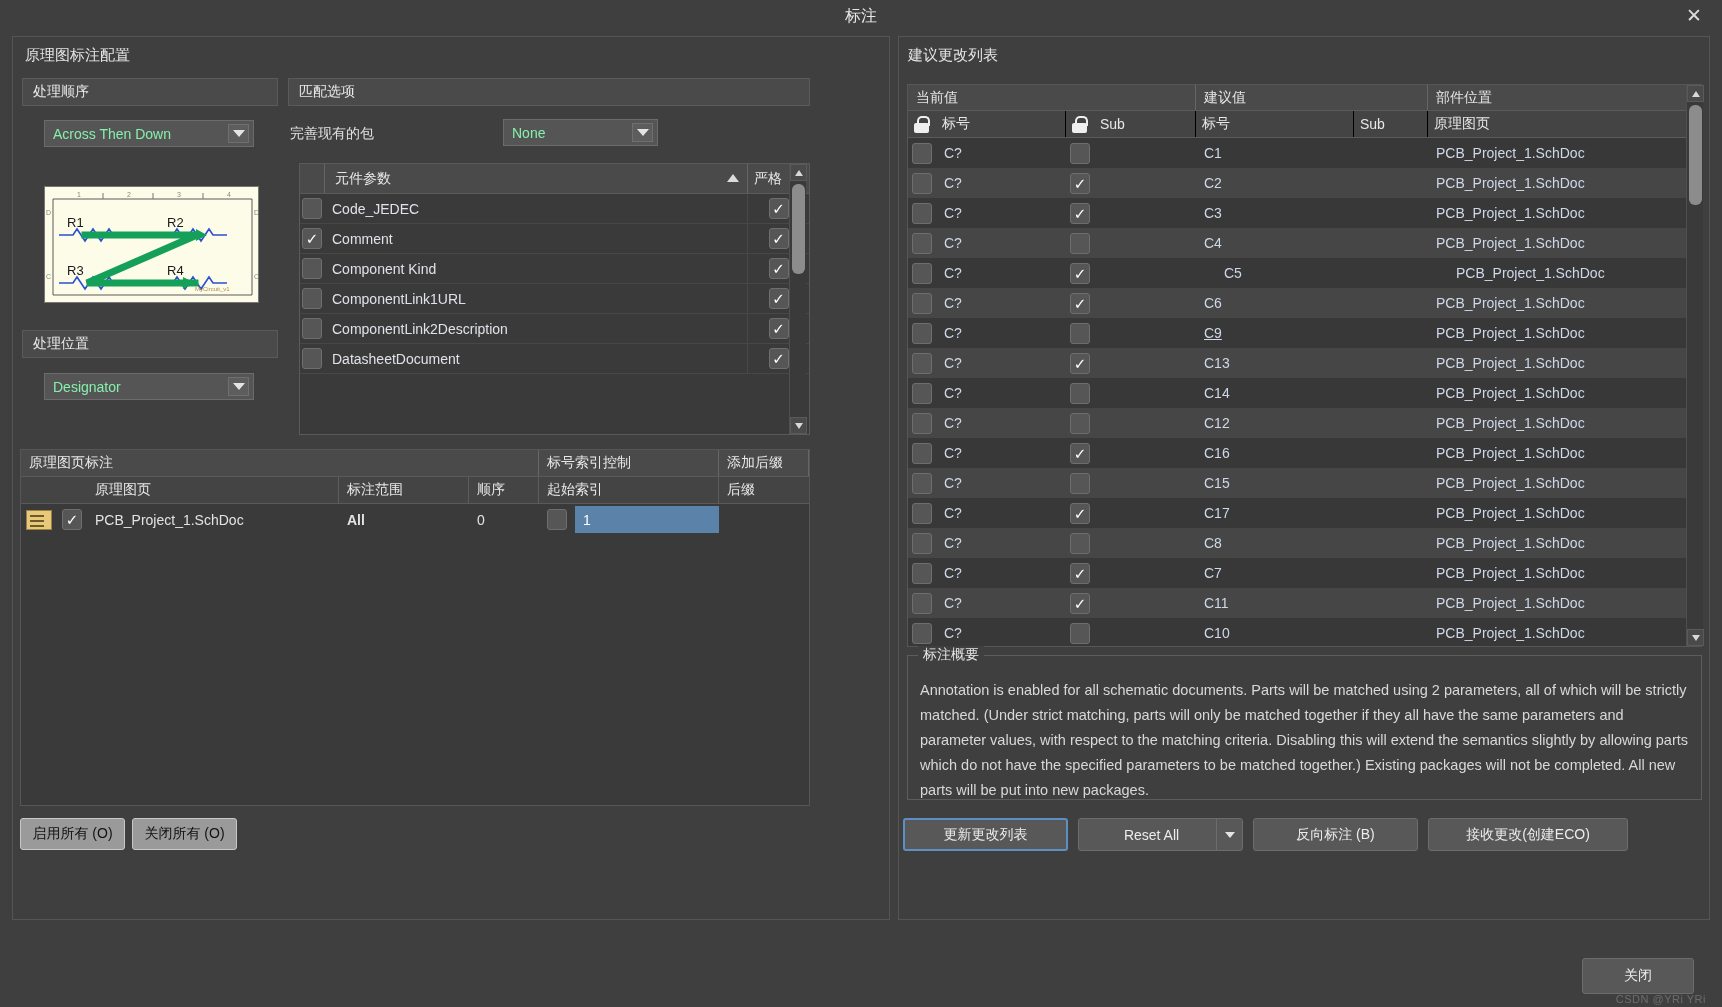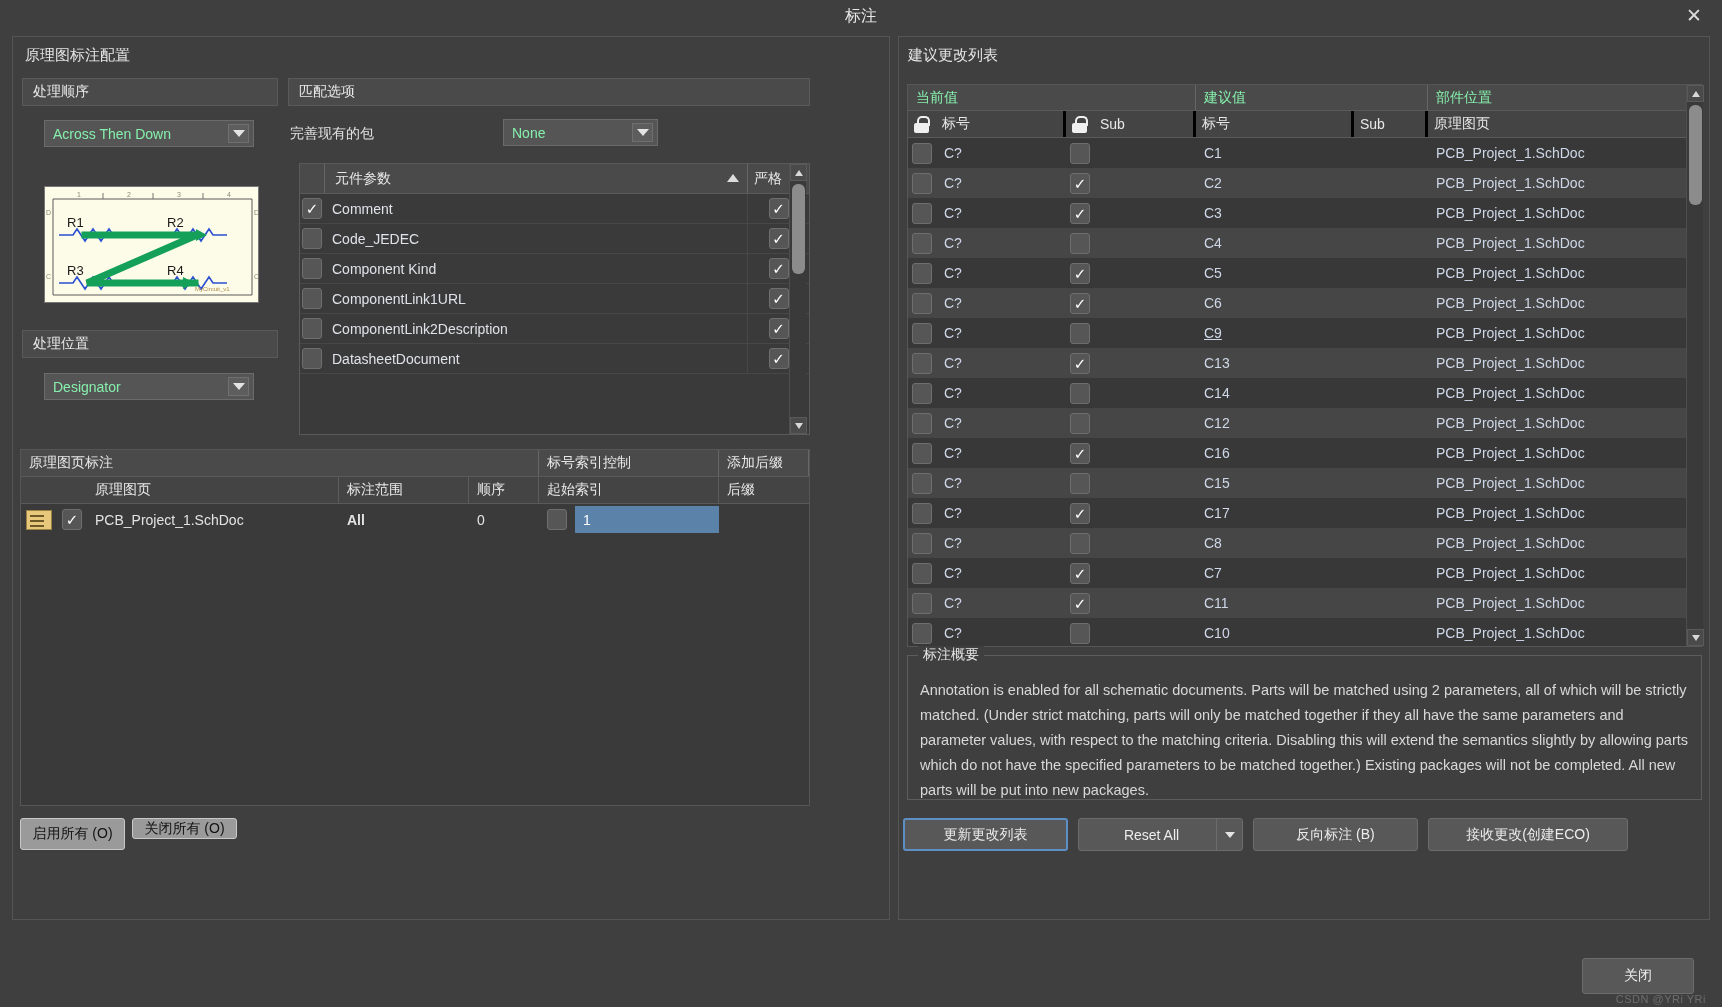--- a/index.html
+++ b/index.html
@@ -151,27 +151,27 @@
     content: ""; position: absolute; left: 3px; top: 4px; width: 14px; height: 2px;
     background: #6d5a28; box-shadow: 0 5px 0 #6d5a28, 0 10px 0 #6d5a28;
   }
 
   
   .rgrid {
     position: absolute; left: 907px; top: 84px; width: 795px; height: 563px;
     background: #383838; border: 1px solid #565656; overflow: hidden;
   }
   .rg-hdr { display: flex; height: 26px; background: #4a4a4a;
-      border-bottom: 1px solid #5a5a5a; font-size: 14px; color: #86efac; }
+      border-bottom: 1px solid #5a5a5a; font-size: 14px; color: #e5e5e5; }
   .rg-hdr > div { display: flex; align-items: center; padding-left: 8px;
       border-right: 1px solid #666; height: 100%; }
   .rg-sub { display: flex; height: 27px; background: #444;
       border-bottom: 1px solid #5a5a5a; font-size: 14px; color: #e8e8e8; }
   .rg-sub > div { display: flex; align-items: center; padding-left: 6px;
-      border-right: 3px solid #000000; height: 100%; }
+      border-right: 1px solid #000000; height: 100%; }
   .rg-row { display: flex; height: 30px; font-size: 14px; color: #cfd6e4;
       align-items: center; }
   .rg-row > div { display: flex; align-items: center; height: 100%; padding-left: 8px; }
   .rg-row.alt { background: #464646; }
   .rg-row .lockcell { width: 28px; padding-left: 0; justify-content: center; }
   .rg-row .txt { color: #cfd8e8; }
 
   .lockico {
     width: 15px; height: 17px; position: relative; display: inline-block;
   }
@@ -300,32 +300,32 @@
         <span>元件参数</span>
         <span class="sortarrow"></span>
       </div>
       <div class="c2">
         <span>严格</span>
       </div>
     </div>
     <div id="param-rows">
         <div class="prow">
           <div class="chk">
-            <span class="cb on"></span>
-          </div>
-          <div class="nm">Comment</div>
+            <span class="cb"></span>
+          </div>
+          <div class="nm">Code_JEDEC</div>
           <div class="st">
             <span class="cb on"></span>
           </div>
         </div>
         <div class="prow">
           <div class="chk">
-            <span class="cb"></span>
-          </div>
-          <div class="nm">Code_JEDEC</div>
+            <span class="cb on"></span>
+          </div>
+          <div class="nm">Comment</div>
           <div class="st">
             <span class="cb on"></span>
           </div>
         </div>
         <div class="prow">
           <div class="chk">
             <span class="cb"></span>
           </div>
           <div class="nm">Component Kind</div>
           <div class="st">
@@ -413,21 +413,21 @@
           </div>
           <div style="width:144px; background:#5b82a8; color:#fff; height:27px; align-self:center;">1</div>
           <div style="flex:1;"></div>
         </div>
       </div>
   </div>
 
   <div class="btn" style="left:20px; top:818px; width:105px; height:32px;">
     <span>启用所有 (O)</span>
   </div>
-  <div class="btn" style="left:132px; top:818px; width:105px; height:21px;">
+  <div class="btn" style="left:132px; top:818px; width:105px; height:32px;">
     <span>关闭所有 (O)</span>
   </div>
 
   <div class="panel-right"></div>
   <div class="panel-caption" style="left:908px; top:46px;">建议更改列表</div>
 
   <div class="rgrid">
     <div class="rg-hdr">
       <div style="width:288px;">
         <span>当前值</span>
@@ -517,21 +517,21 @@
         </div>
         <div class="rg-row">
           <div class="lockcell">
             <span class="cb"></span>
           </div>
           <div class="txt" style="width:130px;">C?</div>
           <div class="lockcell">
             <span class="cb on"></span>
           </div>
           <div class="txt" style="width:102px;"></div>
-          <div class="txt" style="width:158px;">C5</div>
+          <div class="txt" style="width:158px;margin-left:20px;">C5</div>
           <div class="txt" style="width:74px;"></div>
           <div class="txt" style="flex:1;">PCB_Project_1.SchDoc</div>
         </div>
         <div class="rg-row alt">
           <div class="lockcell">
             <span class="cb"></span>
           </div>
           <div class="txt" style="width:130px;">C?</div>
           <div class="lockcell">
             <span class="cb on"></span>

